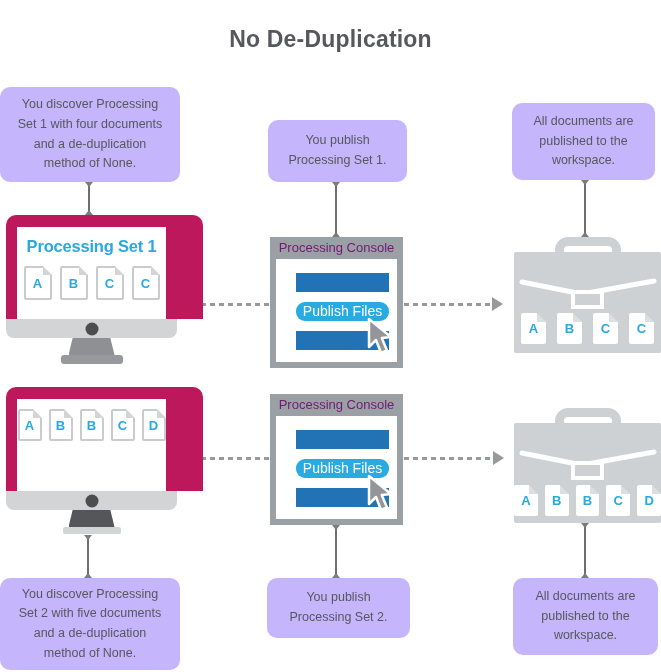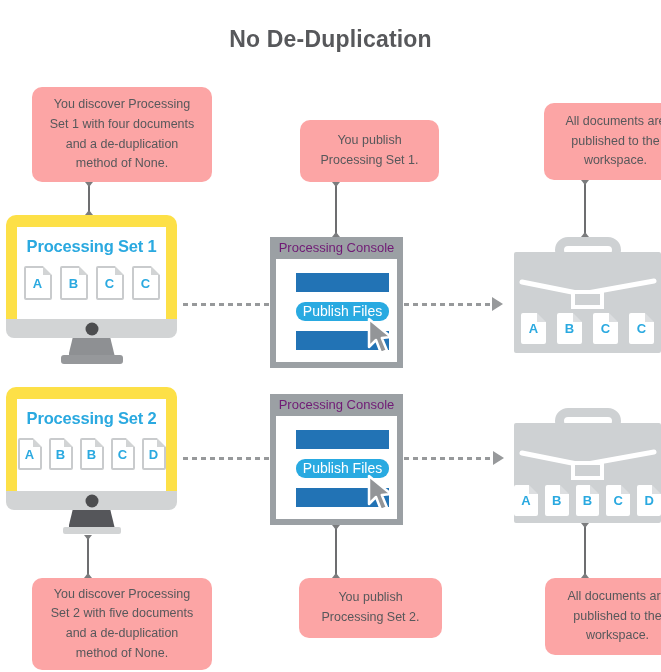--- a/index.html
+++ b/index.html
@@ -8,24 +8,24 @@
     font-family:"Liberation Sans","DejaVu Sans",sans-serif; overflow:hidden;
     color:#57585b;
   }
   .title {
     position:absolute; top:26px; left:0; width:100%; margin:0;
     text-align:center; font-size:23px; font-weight:bold; color:#57585b;
     letter-spacing:.2px;
   }
   
   .note {
-    position:absolute; background:#fca5a5; border-radius:10px;
+    position:absolute; background:#c4b5fd; border-radius:10px;
     display:flex; align-items:center; justify-content:center;
     text-align:center; font-size:12.5px; line-height:1.58;
-    white-space:pre-line; padding:0 4px; box-sizing:border-box;margin-left:32px;
+    white-space:pre-line; padding:0 4px; box-sizing:border-box;
   }
   .n1 { left:0;    top:87px;  width:180px; height:95px; }
   .n2 { left:268px; top:120px; width:139px; height:62px; }
   .n3 { left:512px; top:103px; width:143px; height:77px; }
   .n4 { left:0;    top:578px; width:180px; height:92px; }
   .n5 { left:267px; top:578px; width:143px; height:60px; }
   .n6 { left:513px; top:578px; width:145px; height:77px; }
   
   .vline { position:absolute; width:2px; background:#6d6e70; }
   .vline::before, .vline::after {
@@ -51,21 +51,21 @@
   .arrow-e {
     position:absolute; width:0; height:0;
     border-top:7px solid transparent; border-bottom:7px solid transparent;
     border-left:11px solid #97999b;
   }
   .a1 { left:492px; top:297px; }
   .a2 { left:493px; top:451px; }
   
   .monitor { position:absolute; left:6px; width:171px; }
   .m1 { top:215px; } .m2 { top:387px; }
-  .bezel { position:relative; width:171px; height:104px; background:#fde047; border-radius:10px 10px 0 0; }
+  .bezel { position:relative; width:197px; height:104px; background:#be185d; border-radius:10px 10px 0 0; }
   .screen { position:absolute; left:11px; top:12px; width:149px; height:92px; background:#fff; overflow:hidden; }
   .screen-title { margin-top:10px; text-align:center; font-size:16.5px; font-weight:bold; color:#2aa9e0; letter-spacing:-.2px; }
   .docs { display:flex; justify-content:center; gap:8px; margin-top:10px; }
   .doc {
     position:relative; width:24px; height:30px; background:#fff;
     border:2px solid #c9cbcd; border-radius:2px;
     display:flex; align-items:center; justify-content:center;
   }
   .m2 .doc { width:20px; height:28px; }
   .m2 .docs { gap:7px; }
@@ -175,21 +175,20 @@
     <div class="chin">
         <span class="cam"></span>
       </div>
     <div class="stand"></div>
     <div class="foot"></div>
   </div>
 
   <div class="monitor m2">
     <div class="bezel">
       <div class="screen">
-        <div class="screen-title">Processing Set 2</div>
         <div class="docs">
           <div class="doc">
               <span class="fold"></span>
               <span class="letter">A</span>
             </div>
           <div class="doc">
               <span class="fold"></span>
               <span class="letter">B</span>
             </div>
           <div class="doc">

